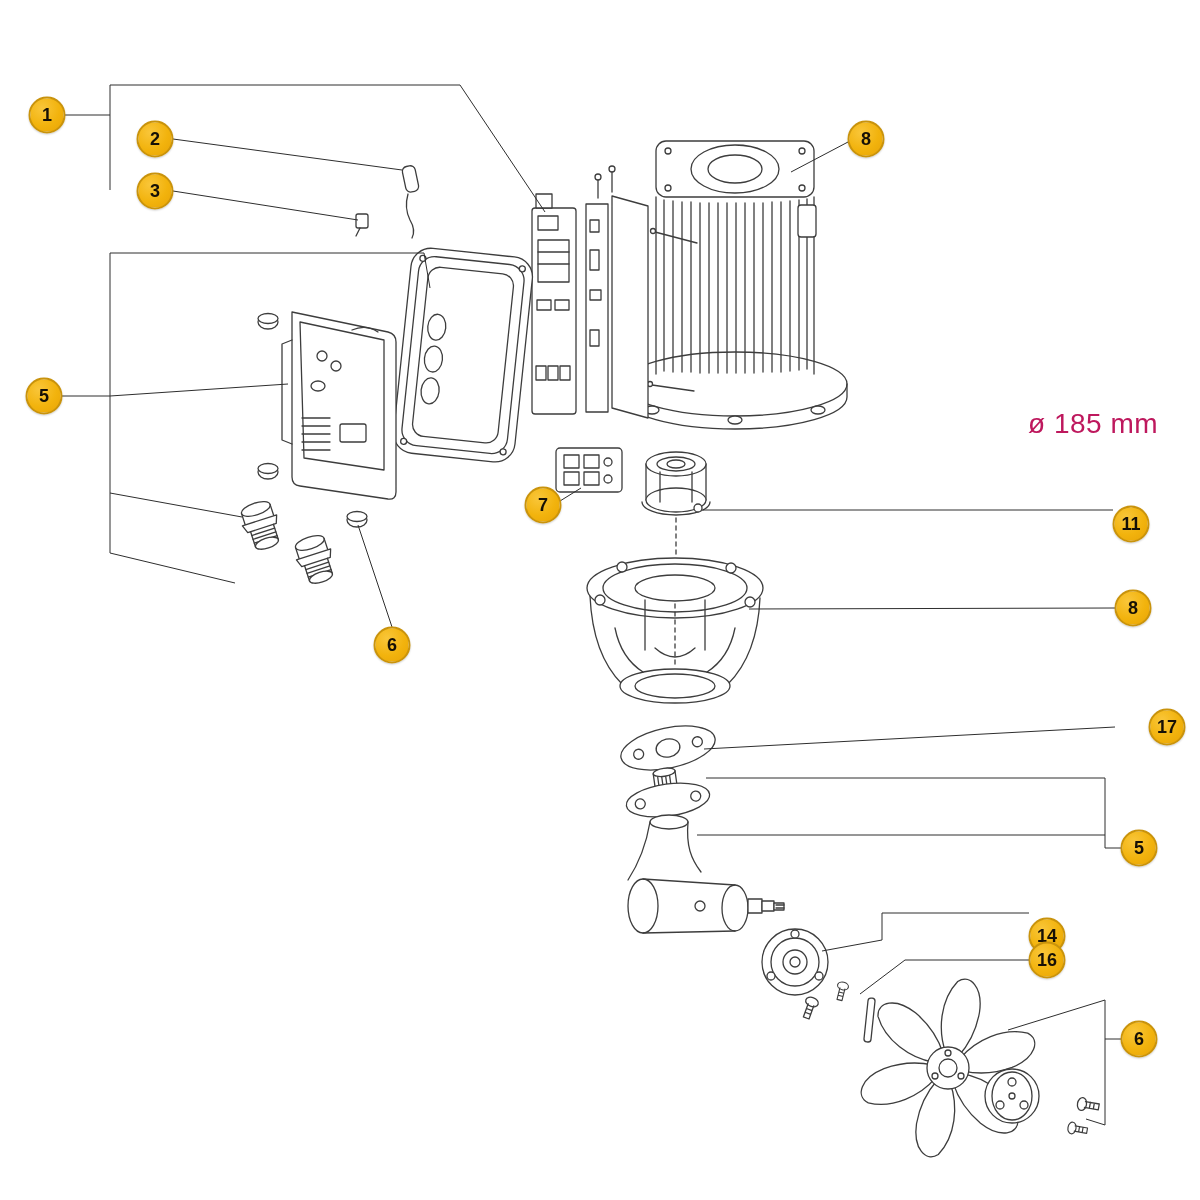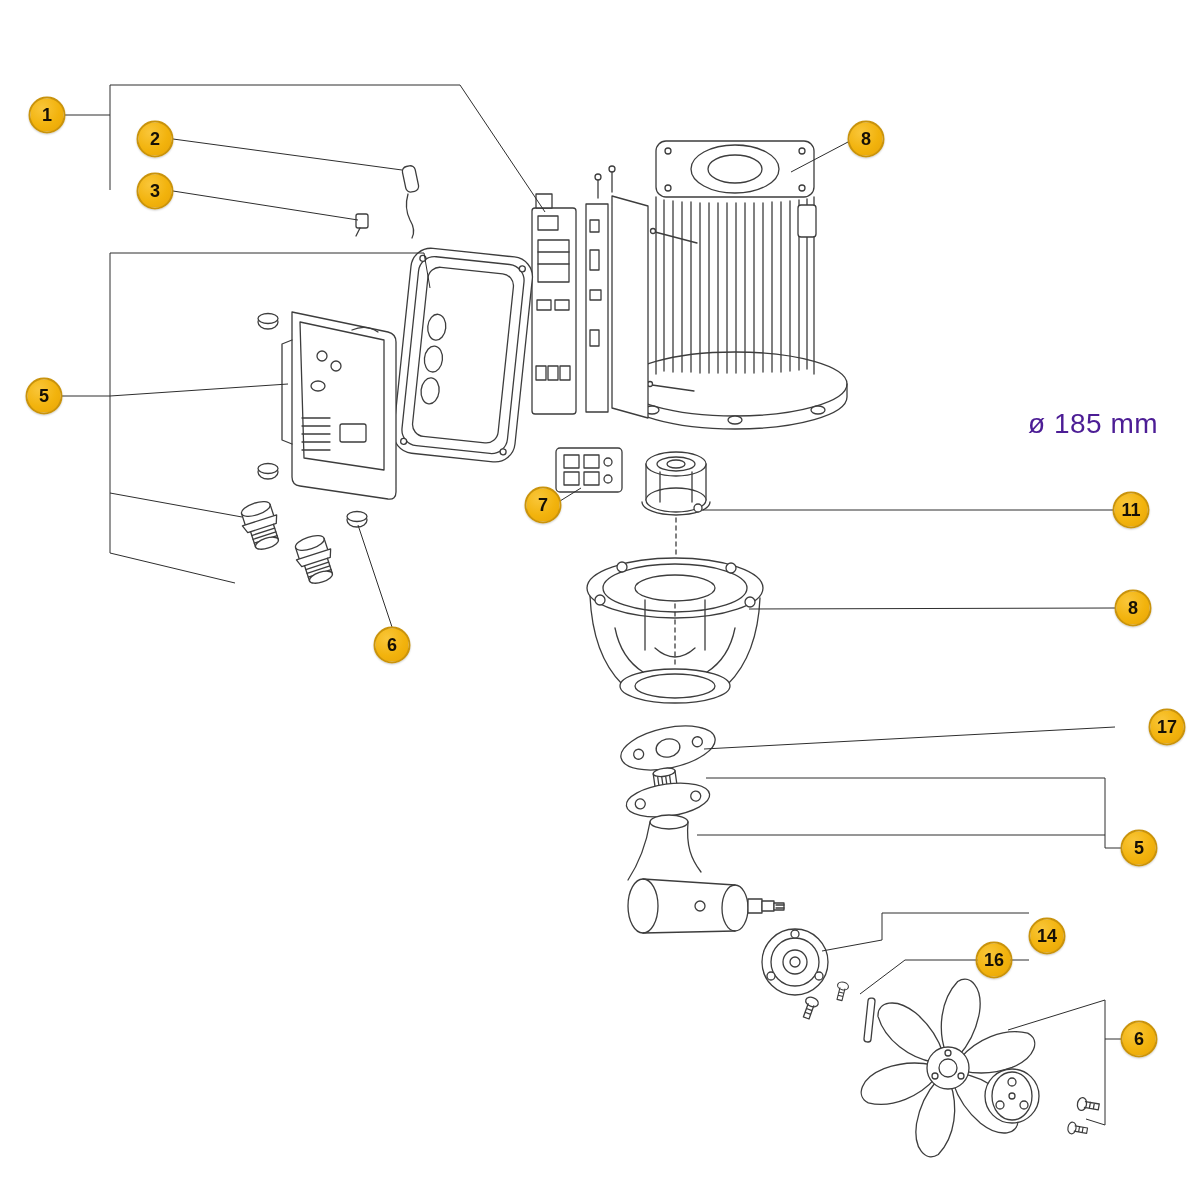--- a/index.html
+++ b/index.html
@@ -19,21 +19,21 @@
     background: radial-gradient(circle at 35% 30%, #f9c63a, #f2b30d 55%, #e8a406);
     border: 2px solid #c9930c;
     color: #161006;
     font-weight: 700; font-size: 18px;
     display: flex; align-items: center; justify-content: center;
     transform: translate(-50%, -50%);
     box-shadow: 0 1px 2px rgba(0,0,0,.2);
   }
   .dim-label {
     position: absolute; left: 1028px; top: 408px;
-    font-size: 28px; color: #4c1d95; letter-spacing: .5px;
+    font-size: 28px; color: #be185d; letter-spacing: .5px;
   }
 </style>
 </head>
 <body>
 
 <div class="stage">
 
   <svg class="artwork" width="1200" height="1200" viewBox="0 0 1200 1200" xmlns="http://www.w3.org/2000/svg">
     <defs>
       <g id="cap">
@@ -285,21 +285,21 @@
 
   <div class="dim-label">ø 185 mm</div>
 
   <div class="badge" style="left:47px;top:115px">1</div>
   <div class="badge" style="left:155px;top:139px">2</div>
   <div class="badge" style="left:155px;top:191px">3</div>
   <div class="badge" style="left:44px;top:396px">5</div>
   <div class="badge" style="left:392px;top:645px">6</div>
   <div class="badge" style="left:543px;top:505px">7</div>
   <div class="badge" style="left:866px;top:139px">8</div>
-  <div class="badge" style="left:1131px;top:510px">11</div>
+  <div class="badge" style="left:1131px;top:524px">11</div>
   <div class="badge" style="left:1133px;top:608px">8</div>
   <div class="badge" style="left:1139px;top:848px">5</div>
   <div class="badge" style="left:1047px;top:936px">14</div>
   <div class="badge" style="left:1139px;top:1039px">6</div>
-  <div class="badge" style="left:994px;top:960px">16</div>
+  <div class="badge" style="left:1047px;top:960px">16</div>
   <div class="badge" style="left:1167px;top:727px">17</div>
 
 </div>
 
 </body></html>

